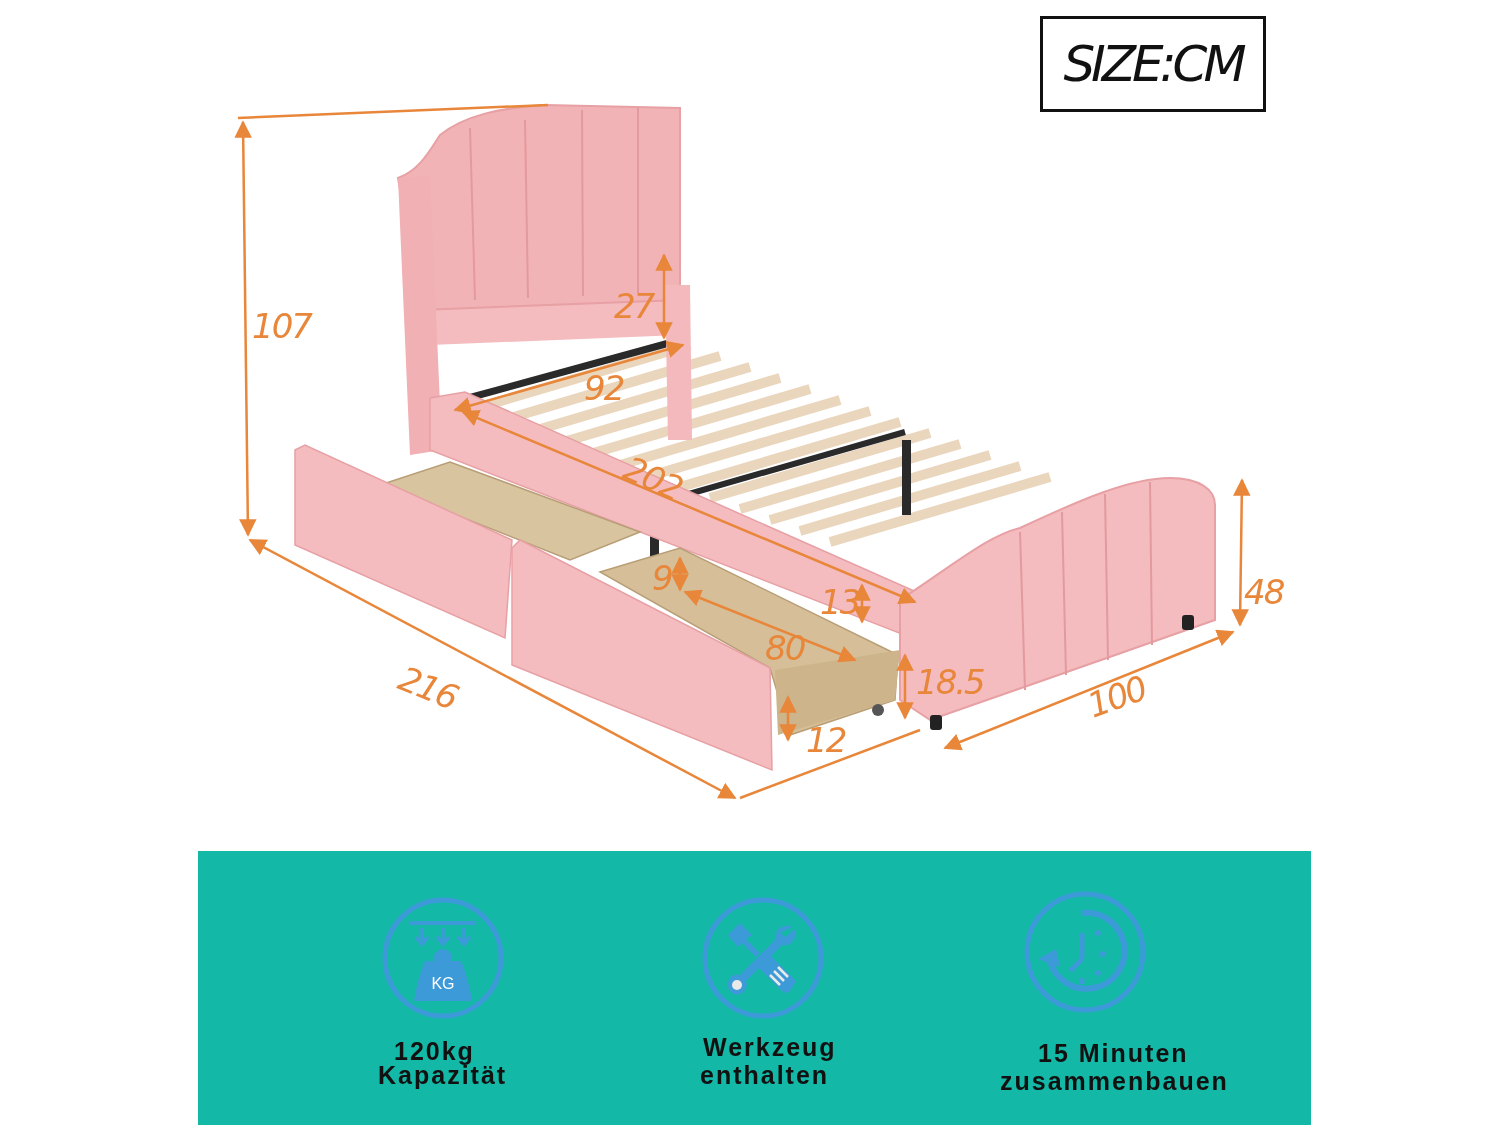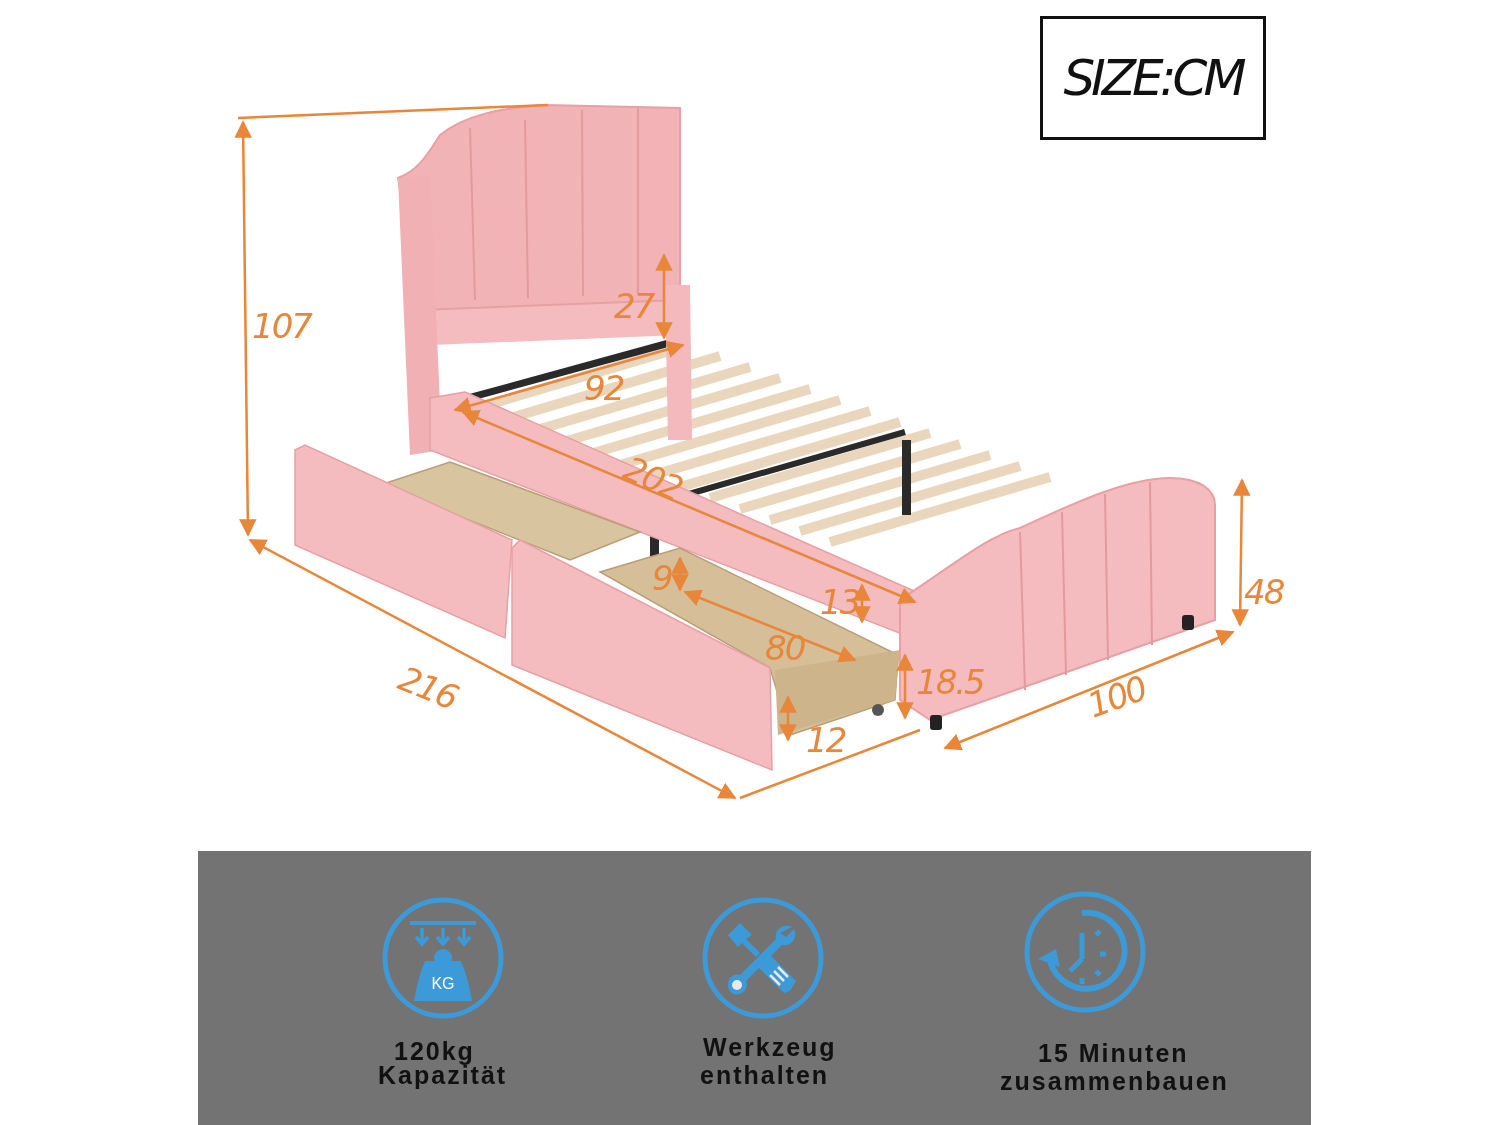--- a/index.html
+++ b/index.html
@@ -2,38 +2,38 @@
 <html><head>
 <meta charset="utf-8">
 <style>
   html, body { margin: 0; padding: 0; }
   body {
     width: 1500px; height: 1125px; position: relative; overflow: hidden;
     background: #ffffff;
     font-family: "Liberation Sans", sans-serif;
   }
   .size-box {
-    position: absolute; left: 1040px; top: 16px; width: 226px; height: 124px;
+    position: absolute; left: 1040px; top: 16px; width: 226px; height: 96px;
     border: 3px solid #111; box-sizing: border-box;
     display: flex; align-items: center; justify-content: center;
   }
   .size-box span {
     font-family: "DejaVu Sans", sans-serif; font-style: italic;
     font-size: 50px; letter-spacing: -4px; color: #111; font-weight: normal;
   }
   svg.scene { position: absolute; left: 0; top: 0; }
   .dim {
     position: absolute; color: #e8863a;
     font-family: "DejaVu Sans", sans-serif; font-style: italic;
     font-size: 34px; letter-spacing: -2px; white-space: nowrap;
     transform-origin: left top;
   }
   .panel {
     position: absolute; left: 198px; top: 851px; width: 1113px; height: 274px;
-    background: #737373;
+    background: #14b8a6;
   }
   .feature { position: absolute; text-align: left; }
   .feature .icon { position: absolute; }
   .feature .label {
     position: absolute; font-family: "Liberation Sans", sans-serif;
     font-weight: bold; font-size: 25px; letter-spacing: 2px; color: #111;
     line-height: 29px; white-space: nowrap;
   }
 </style>
 </head>

